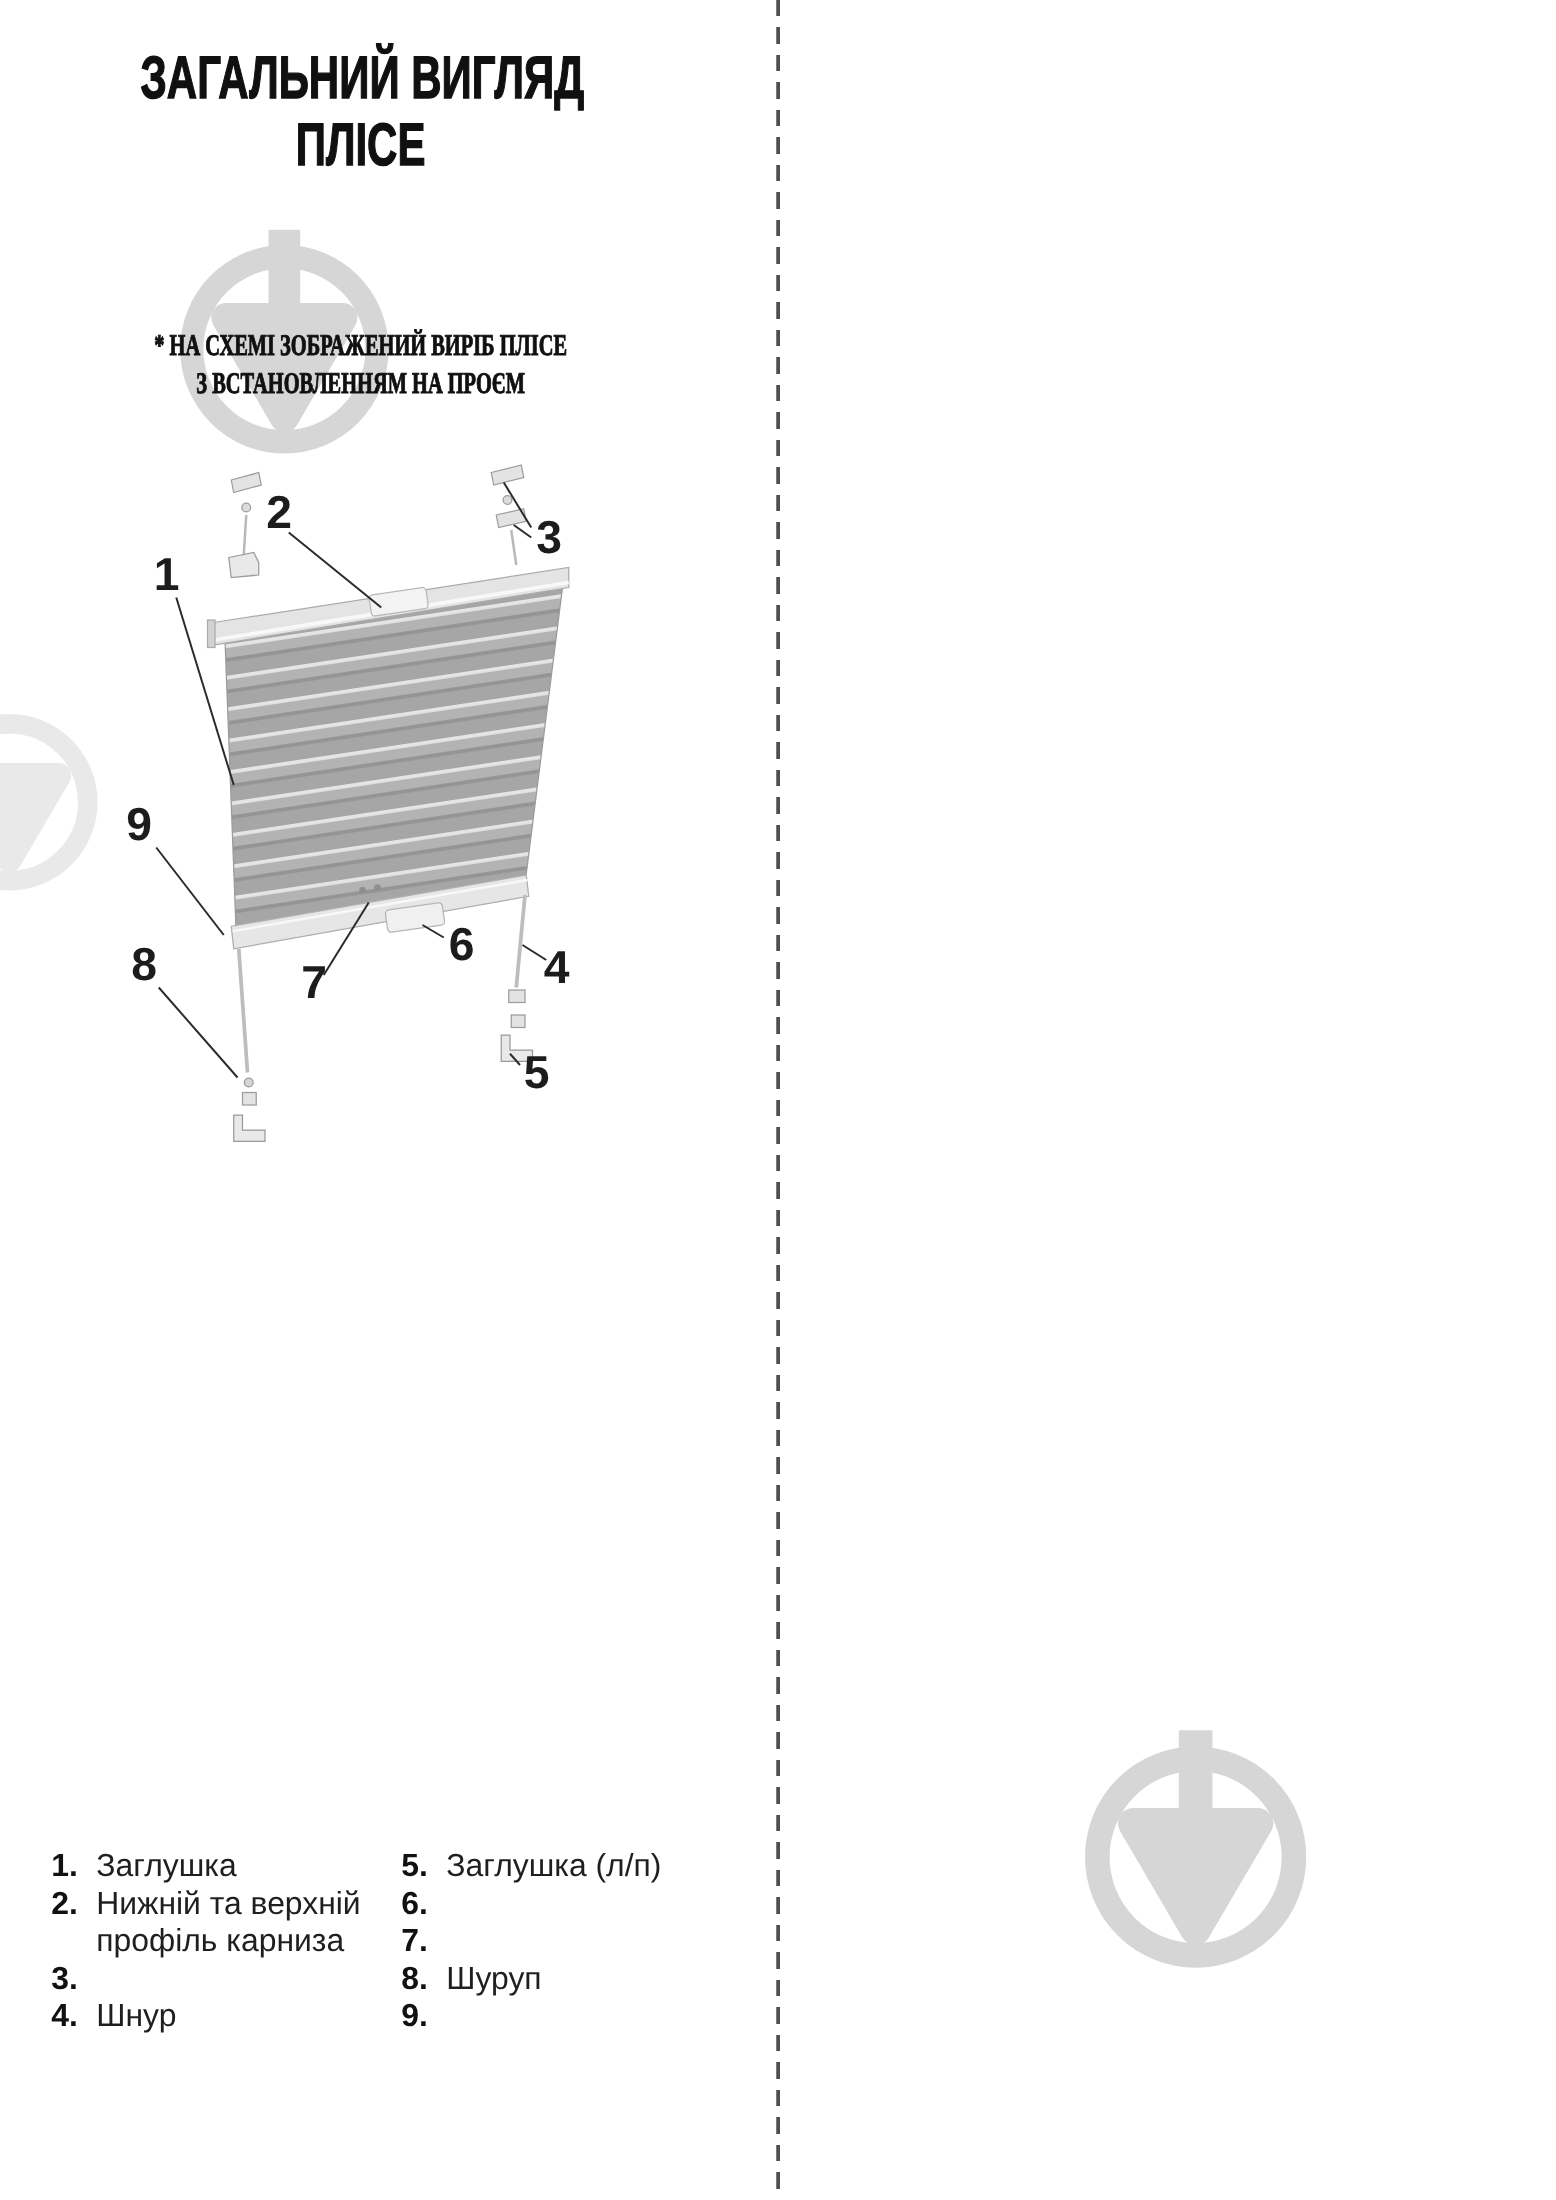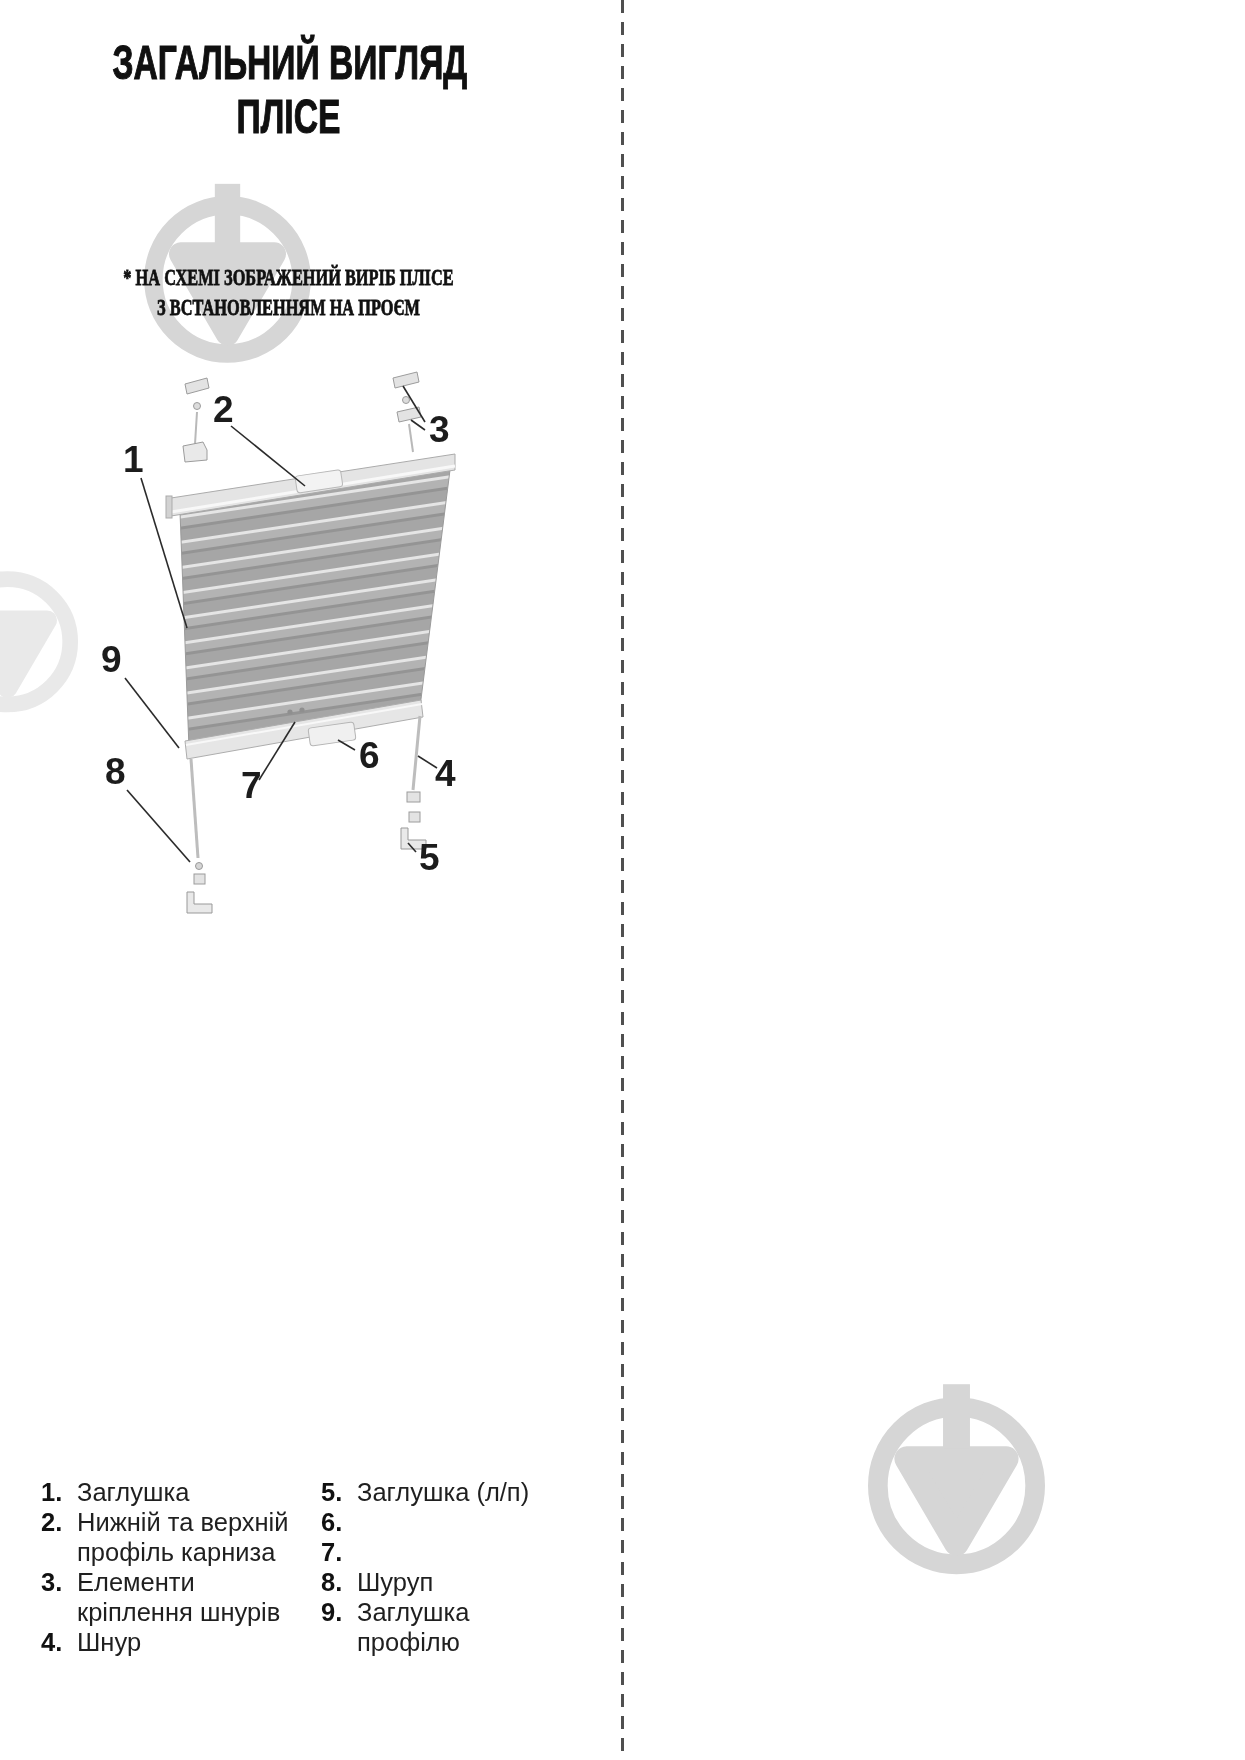--- a/index.html
+++ b/index.html
@@ -157,21 +157,20 @@
     <div class="legend-item">
         <b>1.</b>
         <span>Заглушка</span>
       </div>
     <div class="legend-item">
         <b>2.</b>
         <span>Нижній та верхній профіль карниза</span>
       </div>
     <div class="legend-item">
         <b>3.</b>
-        <span>Елементи кріплення шнурів</span>
       </div>
     <div class="legend-item">
         <b>4.</b>
         <span>Шнур</span>
       </div>
   </div>
   <div>
     <div class="legend-item">
         <b>5.</b>
         <span>Заглушка (л/п)</span>
@@ -181,21 +180,20 @@
       </div>
     <div class="legend-item">
         <b>7.</b>
       </div>
     <div class="legend-item">
         <b>8.</b>
         <span>Шуруп</span>
       </div>
     <div class="legend-item">
         <b>9.</b>
-        <span>Заглушка профілю</span>
       </div>
   </div>
 </div>
 
 
 
 
 
 
 

